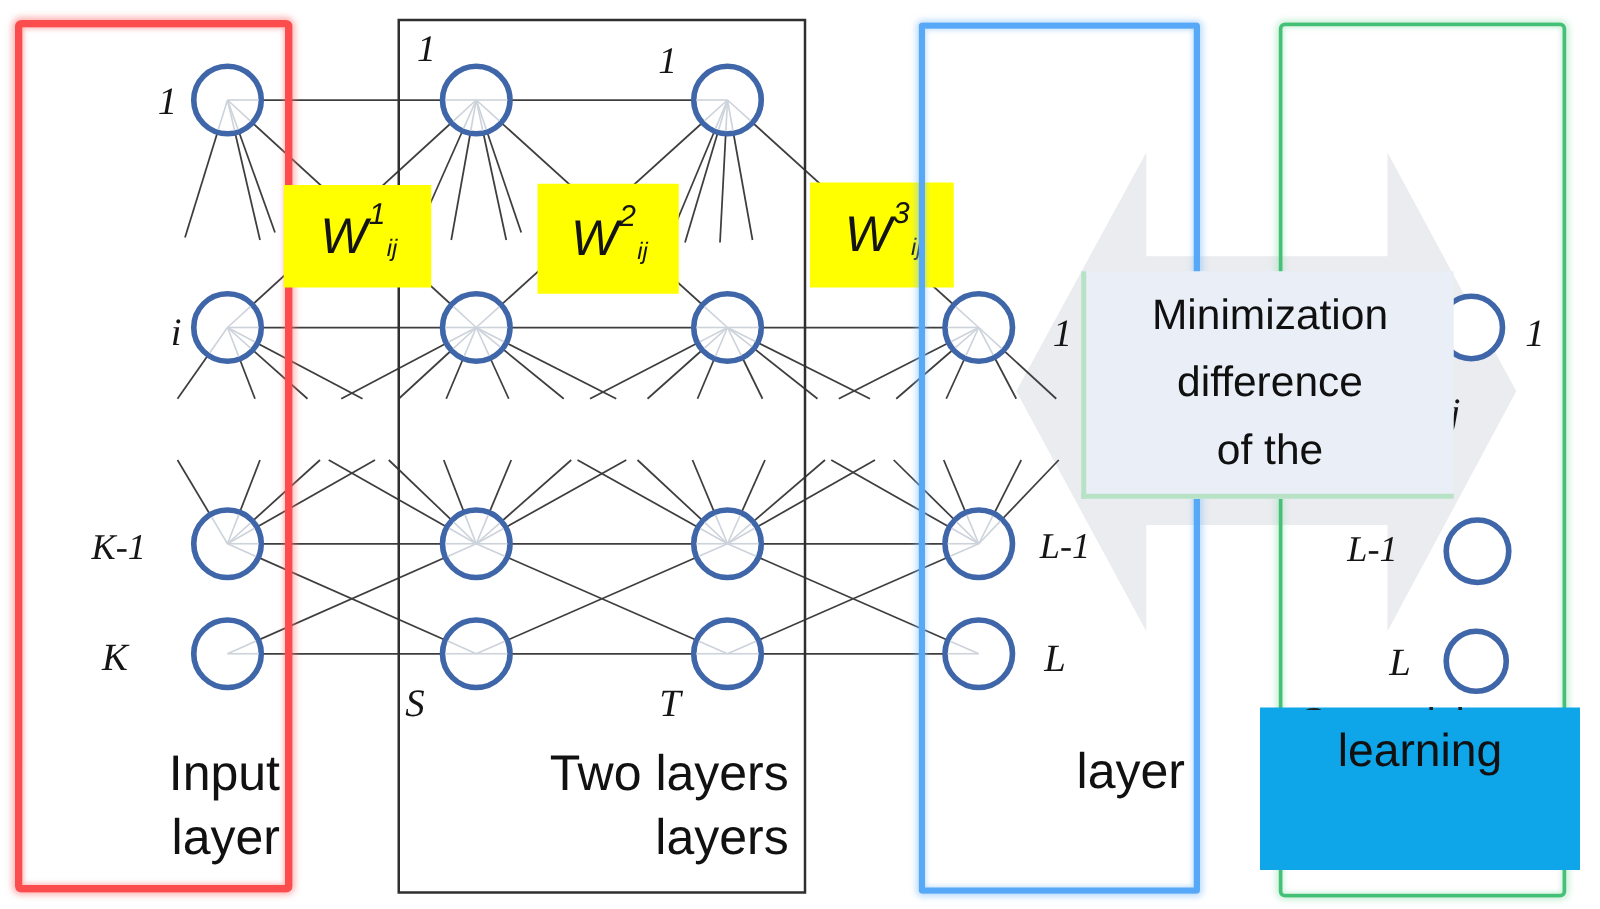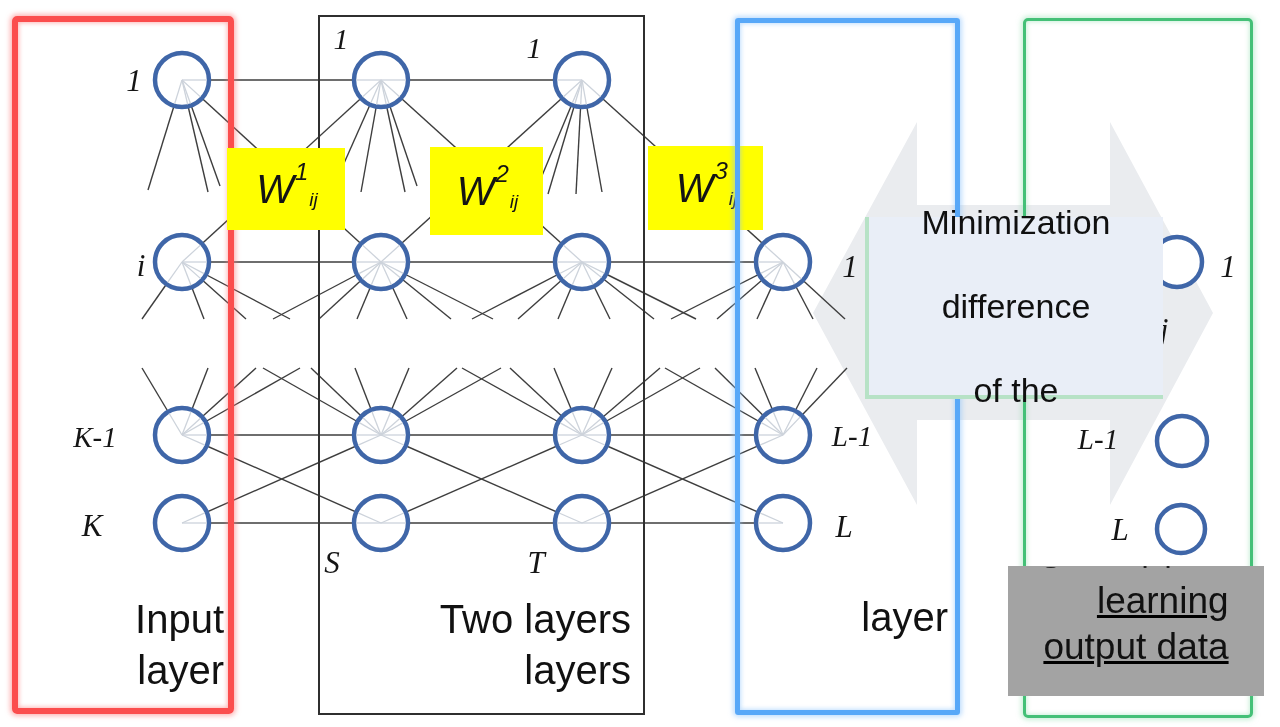--- a/index.html
+++ b/index.html
@@ -7,35 +7,35 @@
          font-family:"Liberation Sans",sans-serif;}
   .abs{position:absolute;}
   .arrow-svg{left:0;top:0;width:1280px;height:727px;z-index:1;}
   .net-svg{left:0;top:0;width:1280px;height:727px;z-index:2;}
   .layer-box{box-sizing:border-box;background:transparent;border-style:solid;}
   .wbox{z-index:4;background:#ffff00;display:flex;align-items:center;justify-content:center;
         color:#141414;}
   .wb{font-style:italic;font-size:40px;line-height:1;}
   .ws{font-style:italic;font-size:24px;line-height:1;position:relative;top:-17px;left:1px;}
   .wi{font-style:italic;font-size:19px;line-height:1;position:relative;top:10px;left:2px;}
-  .cover{left:1008px;top:566px;width:256px;height:130px;background:#a3a3a3;z-index:6;
+  .cover{left:1008px;top:566px;width:256px;height:130px;background:#0ea5e9;z-index:6;
          display:flex;flex-direction:column;justify-content:flex-start;align-items:center;
-         padding-top:12px;box-sizing:border-box;text-decoration:underline;}
+         padding-top:12px;box-sizing:border-box;}
   .caption{color:#111;text-align:right;font-size:40px;line-height:51px;z-index:9;}
   .caption.small{font-size:37px;line-height:46px;}
   .lbl-input{left:24px;top:594px;width:200px;}
   .lbl-hidden{left:331px;top:594px;width:300px;}
   .lbl-output{left:748px;top:592px;width:200px;}
   .lbl-learning{position:static;z-index:auto;}
   .clip-text{left:1040px;top:560px;width:190px;height:8px;overflow:hidden;z-index:7;
              font-size:32px;color:#222;}
   .min-box{left:865px;top:217px;width:298px;height:182px;background:#e9eef7;z-index:8;
            border-left:4px solid #b7e2c6;border-bottom:4px solid #b7e2c6;box-sizing:border-box;
            display:flex;flex-direction:column;align-items:center;justify-content:center;
-           font-size:34px;line-height:54px;color:#101010;text-align:center;gap:30px;}
+           font-size:34px;line-height:54px;color:#101010;text-align:center;}
 </style>
 </head>
 <body>
 
 <div class="stage">
 
   <svg class="abs arrow-svg">
     <polygon points="813,313 917,122 917,205 1110,205 1110,122 1213,313 1110,505 1110,420 917,420 917,505" fill="#eaecef"></polygon>
   </svg>
 
@@ -266,21 +266,20 @@
     <span class="wb">W</span>
       <span class="ws">3</span>
       <span class="wi">ij</span>
   </div>
 
   <div class="abs clip-text">Supervising</div>
 
   <div class="abs cover">
     <div class="caption small lbl-learning">
       <div>learning</div>
-      <div>output data</div>
     </div>
   </div>
 
   <div class="abs min-box">
     <div>Minimization</div>
     <div>difference</div>
     <div>of the</div>
   </div>
 
   <div class="abs caption lbl-input">

